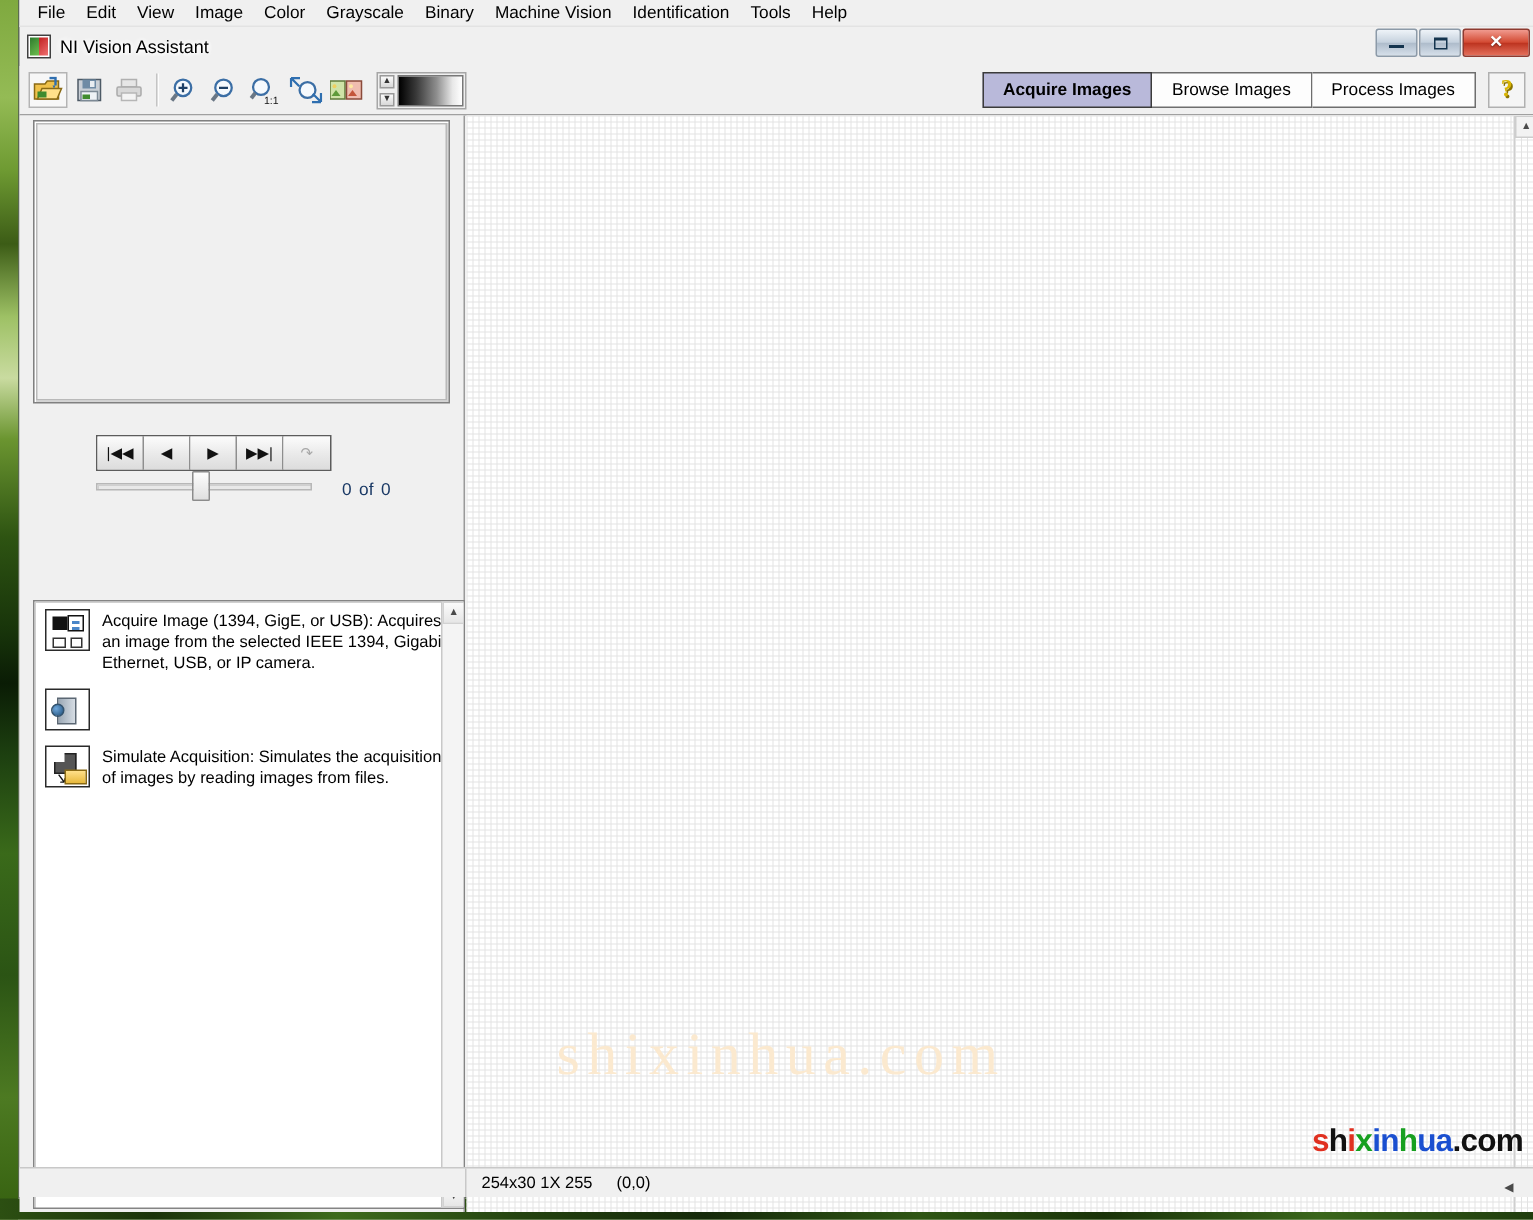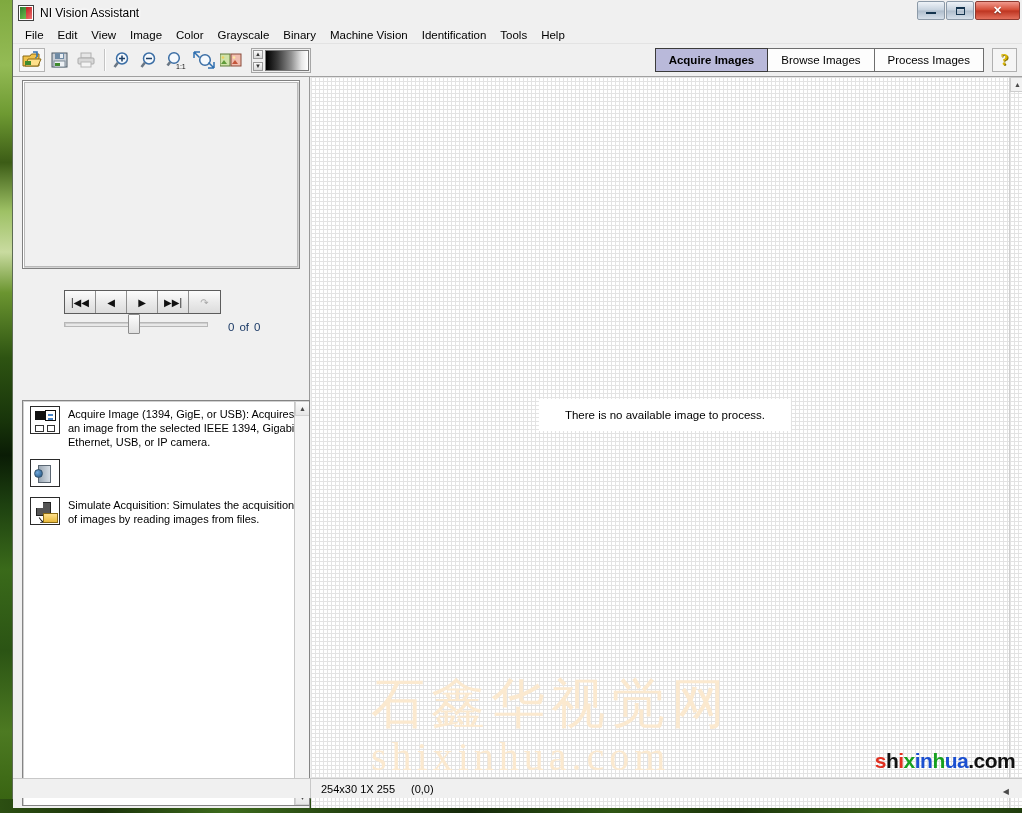--- a/index.html
+++ b/index.html
@@ -351,49 +351,49 @@
   #wm-en2 .k { color: #111; }
 </style>
 </head>
 <body>
 
 <div id="desktop"></div>
 <div id="desktop-left"></div>
 <div id="desktop-bottom"></div>
 
 <div id="window">
-
-  <div id="titlebar">
-    <div id="title-icon"></div>
-    <div id="title-text">NI Vision Assistant</div>
-    <div id="window-controls">
-      <div class="wbtn">
-          <i class="min-glyph"></i>
-        </div>
-      <div class="wbtn">
-          <i class="max-glyph"></i>
-        </div>
-      <div class="wbtn close">✕</div>
-    </div>
-  </div>
 
   <div id="menubar">
     <div class="menu-item">File</div>
     <div class="menu-item">Edit</div>
     <div class="menu-item">View</div>
     <div class="menu-item">Image</div>
     <div class="menu-item">Color</div>
     <div class="menu-item">Grayscale</div>
     <div class="menu-item">Binary</div>
     <div class="menu-item">Machine Vision</div>
     <div class="menu-item">Identification</div>
     <div class="menu-item">Tools</div>
     <div class="menu-item">Help</div>
   </div>
 
+  <div id="titlebar">
+    <div id="title-icon"></div>
+    <div id="title-text">NI Vision Assistant</div>
+    <div id="window-controls">
+      <div class="wbtn">
+          <i class="min-glyph"></i>
+        </div>
+      <div class="wbtn">
+          <i class="max-glyph"></i>
+        </div>
+      <div class="wbtn close">✕</div>
+    </div>
+  </div>
+
   <div id="toolbar">
 
     <div class="tbtn framed">
       <svg width="20" height="18" viewBox="0 0 20 18">
         <path d="M1 5 L8 5 L9.5 3 L17 3 L17 15 L1 15 Z" fill="#f0c24b" stroke="#8a6a14" stroke-width="1"></path>
         <path d="M3 15 L6 8 L19 8 L16 15 Z" fill="#ffe08a" stroke="#8a6a14" stroke-width="1"></path>
         <path d="M11 1 L15 1 L15 6" fill="none" stroke="#2f6fb0" stroke-width="1.6"></path>
         <path d="M13 6 L15 6 L14 8 Z" fill="#2f6fb0"></path>
         <rect x="3" y="10" width="6" height="4" fill="#3f8b2e"></rect>
       </svg>
@@ -538,24 +538,22 @@
 
         <div id="list-scroll">
           <div class="sb-arrow">▲</div>
           <div class="sb-arrow bottom">▼</div>
         </div>
       </div>
     </div>
 
     <div id="main-canvas">
 
-      <div id="no-image-box">There is no available image to process.</div>
 
       <div id="wm-center">
-        <div id="wm-cn">石鑫华视觉网</div>
         <div id="wm-en">shixinhua.com</div>
       </div>
 
       <div id="canvas-scroll">
         <div class="sb-arrow">▲</div>
       </div>
     </div>
   </div>
 
   <div id="statusbar">

